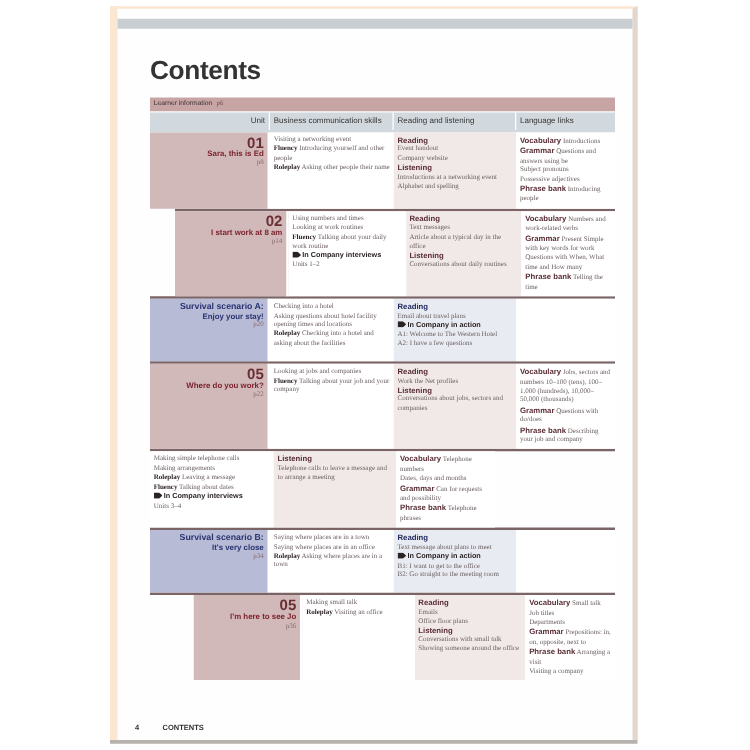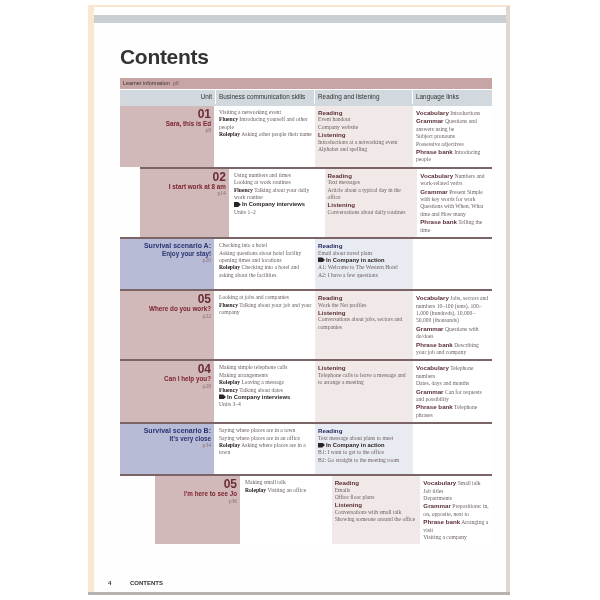--- a/index.html
+++ b/index.html
@@ -191,25 +191,20 @@
             <span class="line b-sans">Listening</span>
             <span class="line"><span class="serif">Conversations about jobs, sectors and companies</span></span>
           </div>
           <div class="col-lang">
             <span class="line"><span class="b-sans">Vocabulary</span><span class="serif"> Jobs, sectors and numbers 10–100 (tens), 100–1,000 (hundreds), 10,000–50,000 (thousands)</span></span>
             <span class="line"><span class="b-sans">Grammar</span><span class="serif"> Questions with do/does</span></span>
             <span class="line"><span class="b-sans">Phrase bank</span><span class="serif"> Describing your job and company</span></span>
           </div>
         </div>
         <div class="row" style="min-height: 55px;">
-          <div class="col-unit">
-            <div class="unit-num">04</div>
-            <div class="unit-title">Can I help you?</div>
-            <div class="unit-page">p28</div>
-          </div>
           <div class="col-skill">
             <span class="line"><span class="serif">Making simple telephone calls</span></span>
             <span class="line"><span class="serif">Making arrangements</span></span>
             <span class="line"><span class="b-serif">Roleplay</span><span class="serif"> Leaving a message</span></span>
             <span class="line"><span class="b-serif">Fluency</span><span class="serif"> Talking about dates</span></span>
             <span class="line"><span class="ic-icon"></span><span class="ic">In Company interviews</span></span>
             <span class="line"><span class="serif">Units 3–4</span></span>
           </div>
           <div class="col-read">
             <span class="line b-sans">Listening</span>

